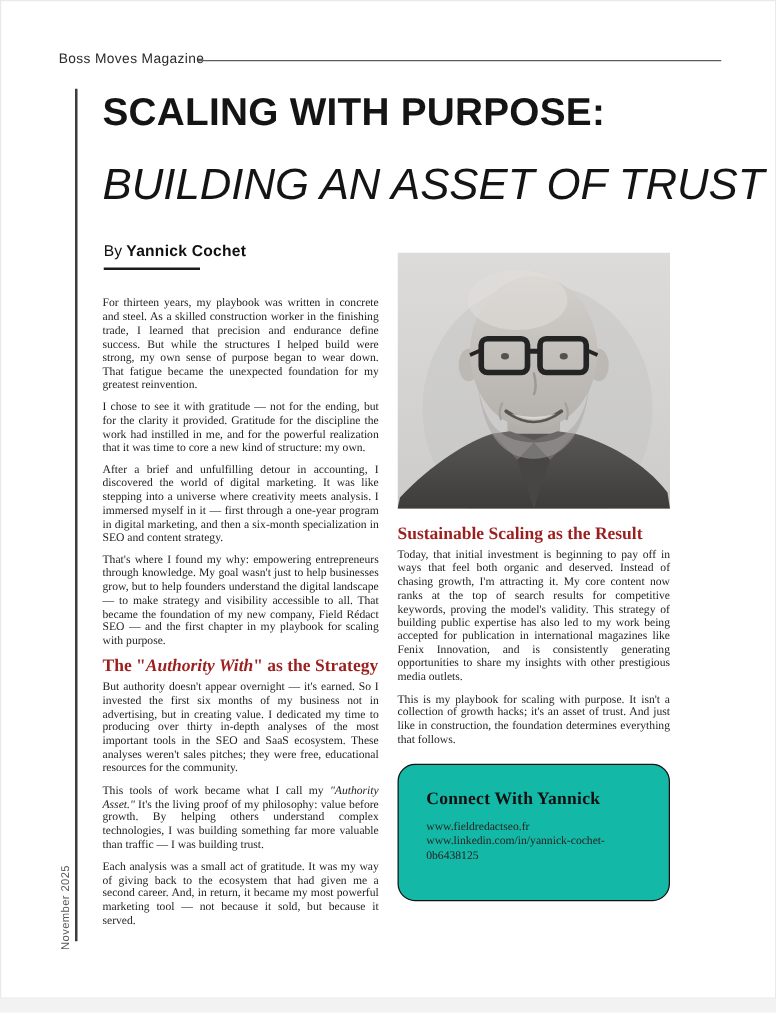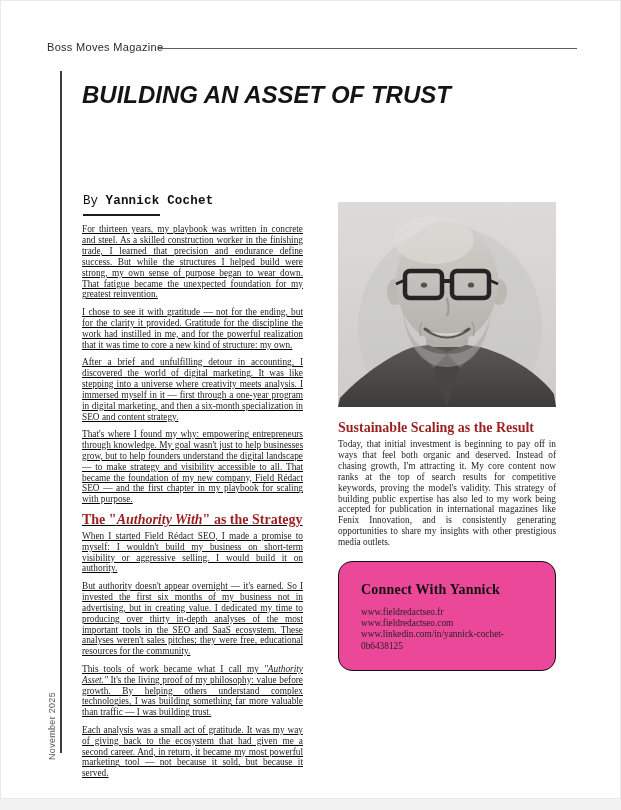--- a/index.html
+++ b/index.html
@@ -17,68 +17,68 @@
   .header-rule { position:absolute; left:158px; top:48px; width:419px; height:1px; background:#5c5c5c; }
   .v-rule { position:absolute; left:60px; top:71px; width:2px; height:682px; background:#3c3c3c; }
   .issue-label {
     position:absolute; left:52px; top:726px; transform:translate(-50%,-50%) rotate(-90deg);
     white-space:nowrap; font-family:"Liberation Sans", sans-serif;
     font-size:9px; color:#575757; letter-spacing:.3px;
   }
   .title-block { position:absolute; left:82px; top:72px; width:470px; font-family:"Liberation Sans", sans-serif; color:#141414; }
   .title-line { font-weight:bold; font-size:31px; line-height:36px; letter-spacing:.2px; white-space:nowrap; }
   .title-line .accent { color:var(--accent-title, #7a2428); }
-  .title-sub { font-weight:bold; font-style:italic; font-size:24px; line-height:32px; margin-top:7px; white-space:nowrap; }
-  .byline { position:absolute; left:83px; top:194px; font-family:Liberation Mono, monospace; font-size:12.5px; color:#101010; }
+  .title-sub { font-weight:normal; font-style:italic; font-size:35px; line-height:32px; margin-top:24px; white-space:nowrap; }
+  .byline { position:absolute; left:83px; top:194px; font-family:Liberation Sans, sans-serif; font-size:12.5px; color:#101010; }
   .byline .author { font-weight:bold; letter-spacing:.2px; }
   .byline-rule { position:absolute; left:83px; top:214px; width:77px; height:2px; background:#1c1c1c; }
-  .col-left  { position:absolute; left:82px;  top:224px; width:221px;text-decoration:underline; }
-  .col-right { position:absolute; left:338px; top:202px; width:218px; }
+  .col-left  { position:absolute; left:82px;  top:238px; width:221px; }
+  .col-right { position:absolute; left:318px; top:202px; width:218px; }
   .body-p {
     font-size:9.3px; line-height:10.9px; text-align:justify; text-justify:inter-word;
     color:#1d1d1d; margin:0 0 6.5px 0;
   }
   .red-h {
     font-family:"Liberation Serif", serif; font-weight:bold;
     font-size:14px; line-height:16px; color:var(--accent-heading, #9c1f1f);
     margin:3px 0 3px 0;
   }
   .photo-frame { width:218px; height:205px; margin:0 0 13px 0; display:block; }
   .connect-box {
     margin-top:13px; width:218px; height:110px; box-sizing:border-box;
     border:1.5px solid #101010; border-radius:14px;
-    padding:20px 12px 12px 22px; background:#ec4899;
+    padding:20px 12px 12px 22px; background:#14b8a6;
   }
   .connect-title { font-size:14px; font-weight:bold; color:#101010; margin:0 0 9px 0; letter-spacing:.2px; }
   .connect-link { font-size:9.3px; line-height:11.2px; color:#222222; }
 </style>
 </head>
 <body>
 
 <div class="page">
 
   <div class="mag-name">Boss Moves Magazine</div>
   <div class="header-rule"></div>
   <div class="v-rule"></div>
   <div class="issue-label">November 2025</div>
 
   <div class="title-block">
+    <div class="title-line">SCALING WITH PURPOSE:</div>
     <div class="title-sub">BUILDING AN ASSET OF TRUST</div>
   </div>
 
   <div class="byline"><span>By </span><span class="author">Yannick Cochet</span></div>
   <div class="byline-rule"></div>
 
   <div class="col-left">
     <p class="body-p">For thirteen years, my playbook was written in concrete and steel. As a skilled construction worker in the finishing trade, I learned that precision and endurance define success. But while the structures I helped build were strong, my own sense of purpose began to wear down. That fatigue became the unexpected foundation for my greatest reinvention.</p>
     <p class="body-p">I chose to see it with gratitude — not for the ending, but for the clarity it provided. Gratitude for the discipline the work had instilled in me, and for the powerful realization that it was time to core a new kind of structure: my own.</p>
     <p class="body-p">After a brief and unfulfilling detour in accounting, I discovered the world of digital marketing. It was like stepping into a universe where creativity meets analysis. I immersed myself in it — first through a one-year program in digital marketing, and then a six-month specialization in SEO and content strategy.</p>
     <p class="body-p">That's where I found my why: empowering entrepreneurs through knowledge. My goal wasn't just to help businesses grow, but to help founders understand the digital landscape — to make strategy and visibility accessible to all. That became the foundation of my new company, Field Rédact SEO — and the first chapter in my playbook for scaling with purpose.</p>
     <h2 class="red-h"><span>The "</span><em>Authority With</em><span>" as the Strategy</span></h2>
-    <p class="body-p">When I started Field Rédact SEO, I made a promise to myself: I wouldn't build my business on short-term visibility or aggressive selling. I would build it on authority.</p>
     <p class="body-p">But authority doesn't appear overnight — it's earned. So I invested the first six months of my business not in advertising, but in creating value. I dedicated my time to producing over thirty in-depth analyses of the most important tools in the SEO and SaaS ecosystem. These analyses weren't sales pitches; they were free, educational resources for the community.</p>
     <p class="body-p"><span>This tools of work became what I call my </span><em>"Authority Asset."</em><span> It's the living proof of my philosophy: value before growth. By helping others understand complex technologies, I was building something far more valuable than traffic — I was building trust.</span></p>
     <p class="body-p">Each analysis was a small act of gratitude. It was my way of giving back to the ecosystem that had given me a second career. And, in return, it became my most powerful marketing tool — not because it sold, but because it served.</p>
   </div>
 
   <div class="col-right">
 
     <svg class="photo-frame" viewBox="0 0 218 205" xmlns="http://www.w3.org/2000/svg" aria-hidden="true">
       <defs>
         <linearGradient id="bgg" x1="0" y1="0" x2="0" y2="1">
@@ -115,23 +115,23 @@
       <ellipse cx="86" cy="83" rx="3.2" ry="2.6" fill="#55524e"></ellipse>
       <ellipse cx="133" cy="83" rx="3.2" ry="2.6" fill="#55524e"></ellipse>
       <path d="M109,96 q3,12 0,18" stroke="#9d9994" stroke-width="2" fill="none"></path>
       <path d="M87,127 Q109,143 131,127" stroke="#57534f" stroke-width="3" fill="none" stroke-linecap="round"></path>
       <path d="M91,129 Q109,140 127,129 Q109,134 91,129 Z" fill="#e6e3df" opacity="0.75"></path>
       <path d="M84,120 q-4,8 -1,14 M134,120 q4,8 1,14" stroke="#a39f9a" stroke-width="1.6" fill="none"></path>
     </svg>
 
     <h2 class="red-h">Sustainable Scaling as the Result</h2>
     <p class="body-p">Today, that initial investment is beginning to pay off in ways that feel both organic and deserved. Instead of chasing growth, I'm attracting it. My core content now ranks at the top of search results for competitive keywords, proving the model's validity. This strategy of building public expertise has also led to my work being accepted for publication in international magazines like Fenix Innovation, and is consistently generating opportunities to share my insights with other prestigious media outlets.</p>
+    <p class="body-p">This is my playbook for scaling with purpose. It isn't a collection of growth hacks; it's an asset of trust. And just like in construction, the foundation determines everything that follows.</p>
 
     <div class="connect-box">
       <div class="connect-title">Connect With Yannick</div>
       <div class="connect-link">www.fieldredactseo.fr</div>
-      <div class="connect-link">www.fieldredactseo.com</div>
       <div class="connect-link">www.linkedin.com/in/yannick-cochet-0b6438125</div>
     </div>
 
   </div>
 
 </div>
 
 </body></html>

